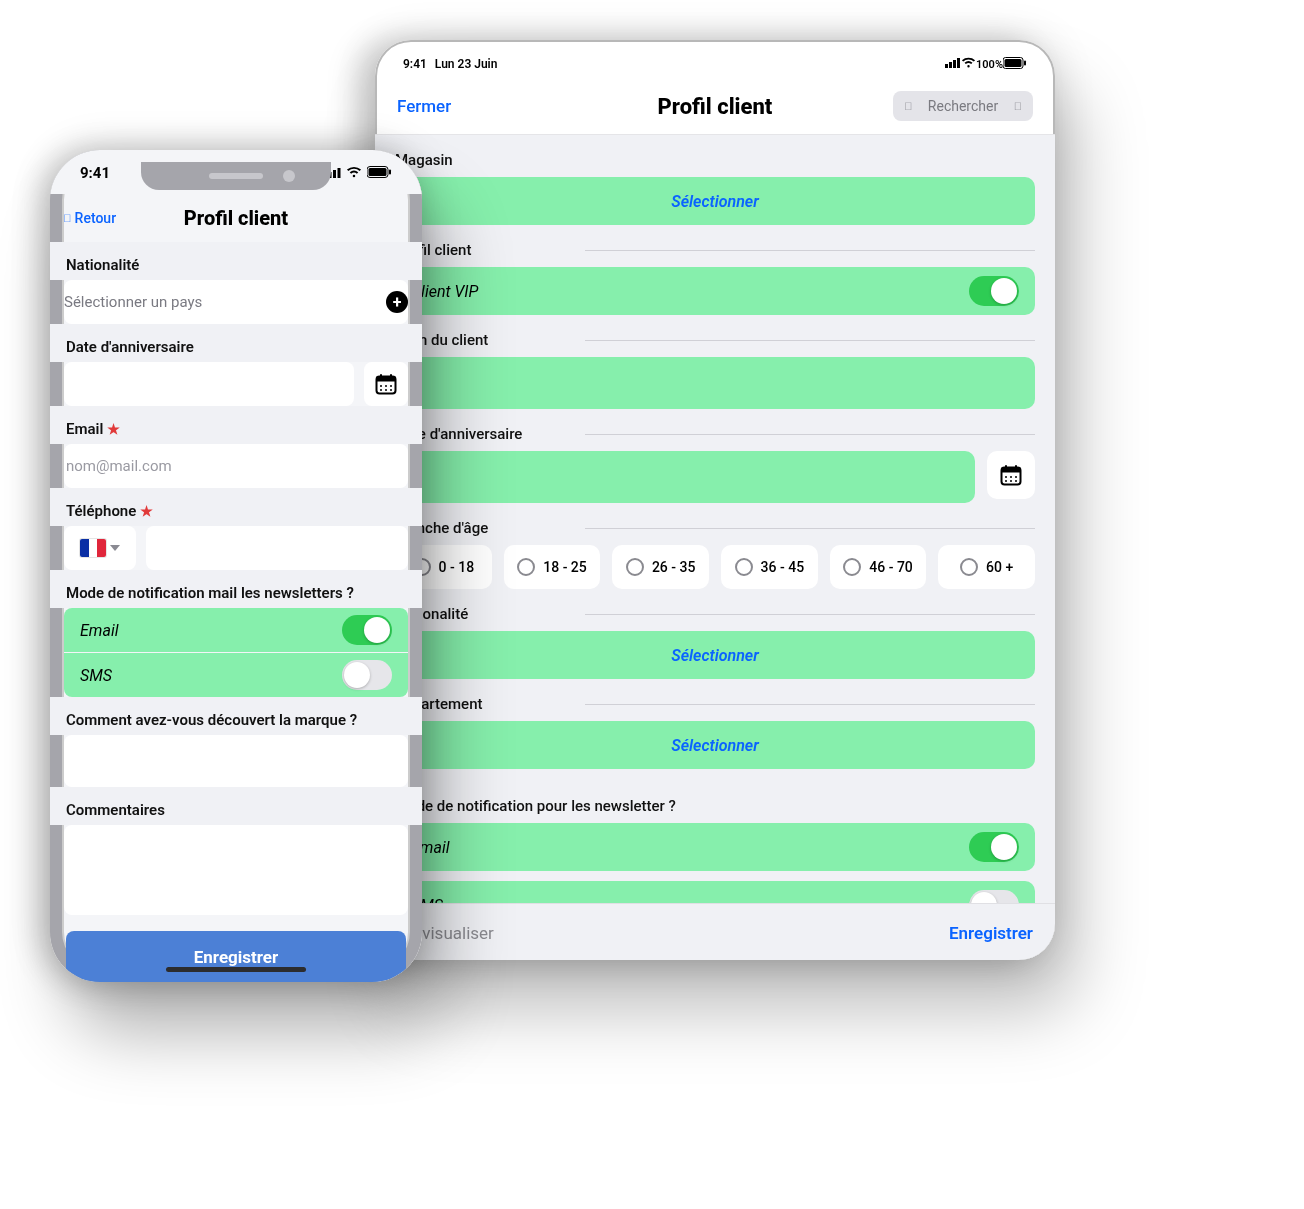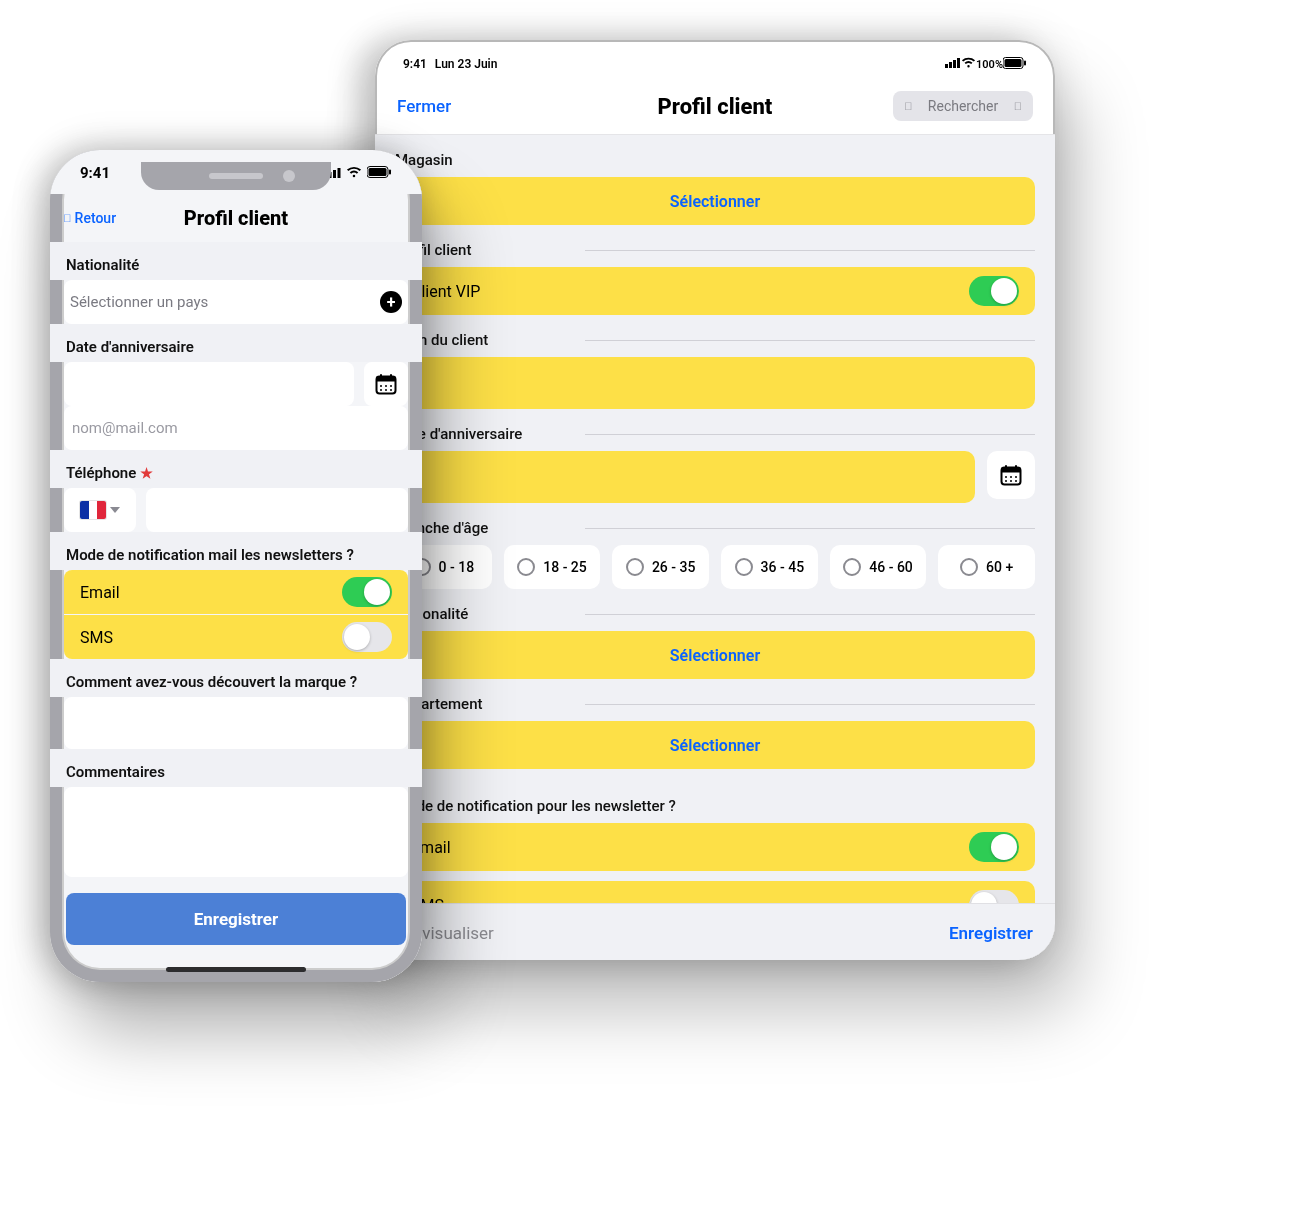--- a/index.html
+++ b/index.html
@@ -111,28 +111,29 @@
   .section-label.with-rule::after {
     content: "";
     position: absolute;
     right: 20px;
     top: 60%;
     height: 1px;
     background: #d0d0d6;
   }
   .tablet .section-label.with-rule::after { left: 210px; }
   .row-card {
-    background: #fde047;
+    background: #86efac;
     margin: 0 20px;
     border-radius: 10px;
     min-height: 48px;
     display: flex;
     align-items: center;
     padding: 0 16px;
     font-size: 16px;
+    font-style: italic;
   }
   .row-card + .row-card { margin-top: 10px; text-align: center; }
   .row-card.select-action {
     justify-content: center;
     color: #0a63ff;
     font-weight: 600;
   }
   .row-card.tall { min-height: 52px; }
   .row-card .toggle {
     margin-left: auto;
@@ -290,21 +291,21 @@
   .phone .row-card, .phone .two-col, .phone .input-card {
     margin-left: 14px; margin-right: 14px;
   }
   .phone .row-card { min-height: 44px; border-radius: 8px; }
   .input-card {
     background: #fff;
     border-radius: 8px;
     min-height: 44px;
     display: flex;
     align-items: center;
-    padding: 0 6px;
+    padding: 0 0;
     font-size: 15px;
   }
   .input-card input, .input-card textarea {
     border: none; outline: none; font: inherit; flex: 1; background: transparent;
   }
   .input-card input::placeholder { color: #9a9aa2; }
   .input-card.side {
     justify-content: space-between;
   }
   .plus-circle {
@@ -463,21 +464,21 @@
         <div class="radio-pill">
             <span class="radio"></span>
             <span>26 - 35</span>
           </div>
         <div class="radio-pill">
             <span class="radio"></span>
             <span>36 - 45</span>
           </div>
         <div class="radio-pill">
             <span class="radio"></span>
-            <span>46 - 60</span>
+            <span>46 - 70</span>
           </div>
         <div class="radio-pill">
             <span class="radio"></span>
             <span>60 +</span>
           </div>
       </div>
 
       <div class="section-label with-rule">Nationalité</div>
       <div class="row-card select-action">Sélectionner</div>
 
@@ -568,20 +569,23 @@
               <circle cx="6" cy="13" r="1" fill="#000"></circle>
               <circle cx="11" cy="13" r="1" fill="#000"></circle>
               <circle cx="16" cy="13" r="1" fill="#000"></circle>
               <circle cx="6" cy="17" r="1" fill="#000"></circle>
               <circle cx="11" cy="17" r="1" fill="#000"></circle>
               <circle cx="16" cy="17" r="1" fill="#000"></circle>
             </svg>
         </div>
       </div>
 
+      <div class="section-label">
+        <span>Email</span><span class="required-star">★</span>
+      </div>
       <div class="input-card">
         <input type="text" placeholder="nom@mail.com" style="">
       </div>
 
       <div class="section-label">
         <span>Téléphone</span><span class="required-star">★</span>
       </div>
       <div class="phone-row">
         <div class="country">
           <div class="flag-fr">

